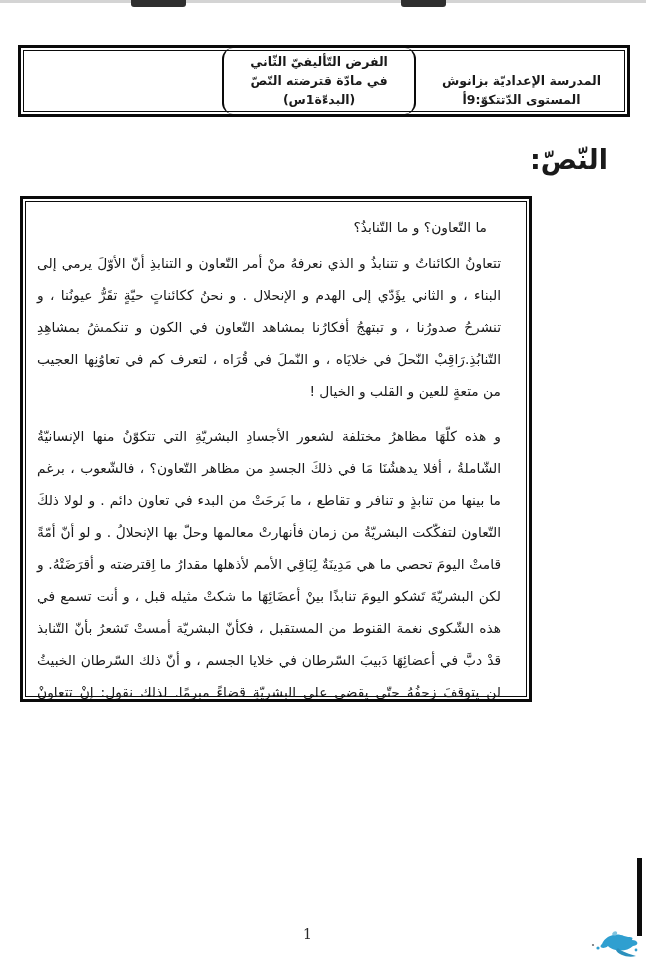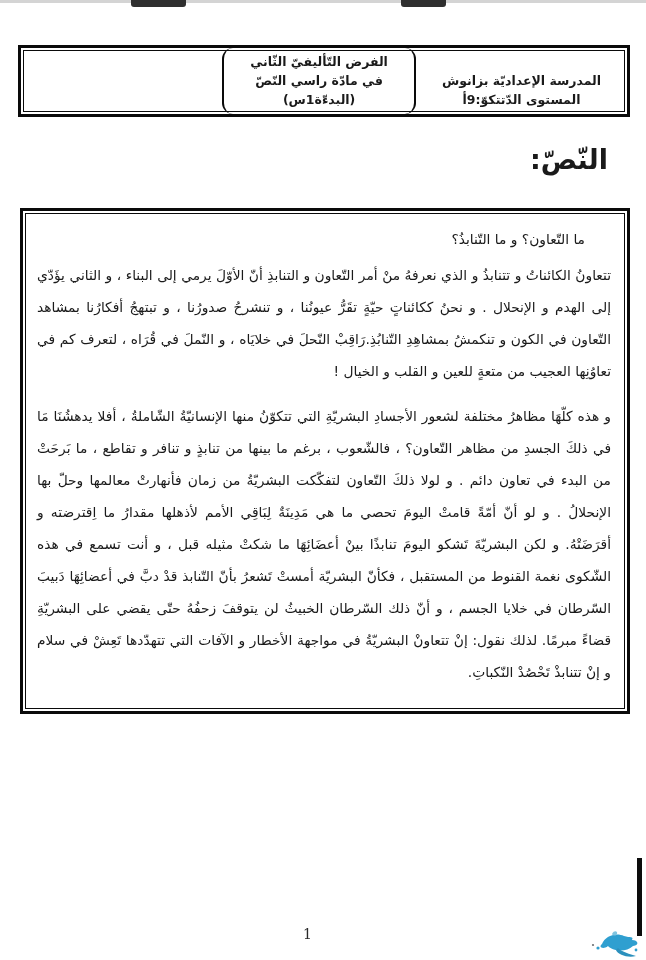--- a/index.html
+++ b/index.html
@@ -38,33 +38,33 @@
   .col-exam   { flex:0 0 30%; border-right:2px solid #0a0a0a; border-left:2px solid #0a0a0a; }
   .col-teacher{ flex:1 1 auto; }
 
   .text-title {
     position:absolute; right:38px; top:144px;
     font-size:27px; font-weight:bold; direction:rtl;
   }
 
   
   .text-box {
-    position:absolute; left:20px; top:208px; width:610px; height:506px;
+    position:absolute; left:20px; top:196px; width:512px; height:506px;
     box-sizing:border-box;
     border:3px solid #0a0a0a;
     box-shadow: inset 0 0 0 2px #ffffff, inset 0 0 0 3px #0a0a0a;
     padding:12px 16px 8px 14px;
     direction:rtl;
     font-size:13.8px; line-height:32px;
     text-align:justify;
     background:#fff;
     overflow:hidden;
   }
   .question { margin:0 26px 4px 0; text-align:right; }
-  .para { margin:0 0 13px 0; }
+  .para { margin:0 12px 13px 0; }
   .attribution { text-align:center; margin-top:4px; }
 
   .page-number {
     position:absolute; left:303px; top:926px;
     font-size:14px; color:#2a2a2a;
     font-family:"DejaVu Serif", serif;
   }
   .logo-splash { position:absolute; left:572px; top:928px; width:74px; height:32px; }
 </style>
 </head>
@@ -77,21 +77,21 @@
   <div class="top-mark m2"></div>
   <div class="edge-bar"></div>
 
   <div class="header-table">
     <div class="header-col col-school">
       <span>المدرسة الإعداديّة بزانوش</span>
       <span>المستوى الدّتتكوّ:9أ</span>
     </div>
     <div class="header-col col-exam">
       <span>الفرض التّأليفيّ الثّاني</span>
-      <span>في مادّة راسي النّصّ</span>
+      <span>في مادّة قترضته النّصّ</span>
       <span>(البدءّة1س)</span>
     </div>
   </div>
 
   <div class="text-title">النّصّ:</div>
 
   <div class="text-box">
     <p class="question">ما التّعاون؟ و ما التّنابذُ؟</p>
     <p class="para">تتعاونُ الكائناتُ و تتنابذُ و الذي نعرفهُ منْ أمر التّعاون و التنابذِ أنّ الأوّلَ يرمي إلى البناء ، و الثاني يؤَدّي إلى الهدم و الإنحلال . و نحنُ ككائناتٍ حيّةٍ تقَرُّ عيونُنا ، و تنشرحُ صدورُنا ، و تبتهجُ أفكارُنا بمشاهد التّعاون في الكون و تنكمشُ بمشاهِدِ التّنابُذِ.رَاقِبْ النّحلَ في خلايَاه ، و النّملَ في قُرَاه ، لتعرف كم في تعاوُنِها العجيب من متعةٍ للعين و القلب و الخيال !</p>
     <p class="para">و هذه كلّهَا مظاهرُ مختلفة لشعور الأجسادِ البشريّةِ التي تتكوّنُ منها الإنسانيّةُ الشّاملةُ ، أفلا يدهشُنَا مَا في ذلكَ الجسدِ من مظاهر التّعاون؟ ، فالشّعوب ، برغم ما بينها من تنابذٍ و تنافر و تقاطع ، ما بَرحَتْ من البدء في تعاون دائم . و لولا ذلكَ التّعاون لتفكّكت البشريّةُ من زمان فأنهارتْ معالمها وحلّ بها الإنحلالُ . و لو أنّ أمّةً قامتْ اليومَ تحصي ما هي مَدِينَةٌ لِبَاقِي الأمم لأذهلها مقدارُ ما اِقترضته و أقرَضَتْهُ. و لكن البشريّةَ تَشكو اليومَ تنابذًا بينْ أعضَائِهَا ما شكتْ مثيله قبل ، و أنت تسمع في هذه الشّكوى نغمة القنوط من المستقبل ، فكأنّ البشريّة أمستْ تَشعرُ بأنّ التّنابذ قدْ دبَّ في أعضائِهَا دَبيبَ السّرطان في خلايا الجسم ، و أنّ ذلك السّرطان الخبيثُ لن يتوقفَ زحفُهُ حتّى يقضي على البشريّةِ قضاءً مبرمًا. لذلك نقول: إنْ تتعاونْ البشريّةُ في مواجهة الأخطار و الآفات التي تتهدّدها تَعِشْ في سلام و إنْ تتنابذْ تَحْصُدْ النّكباتِ.</p>

